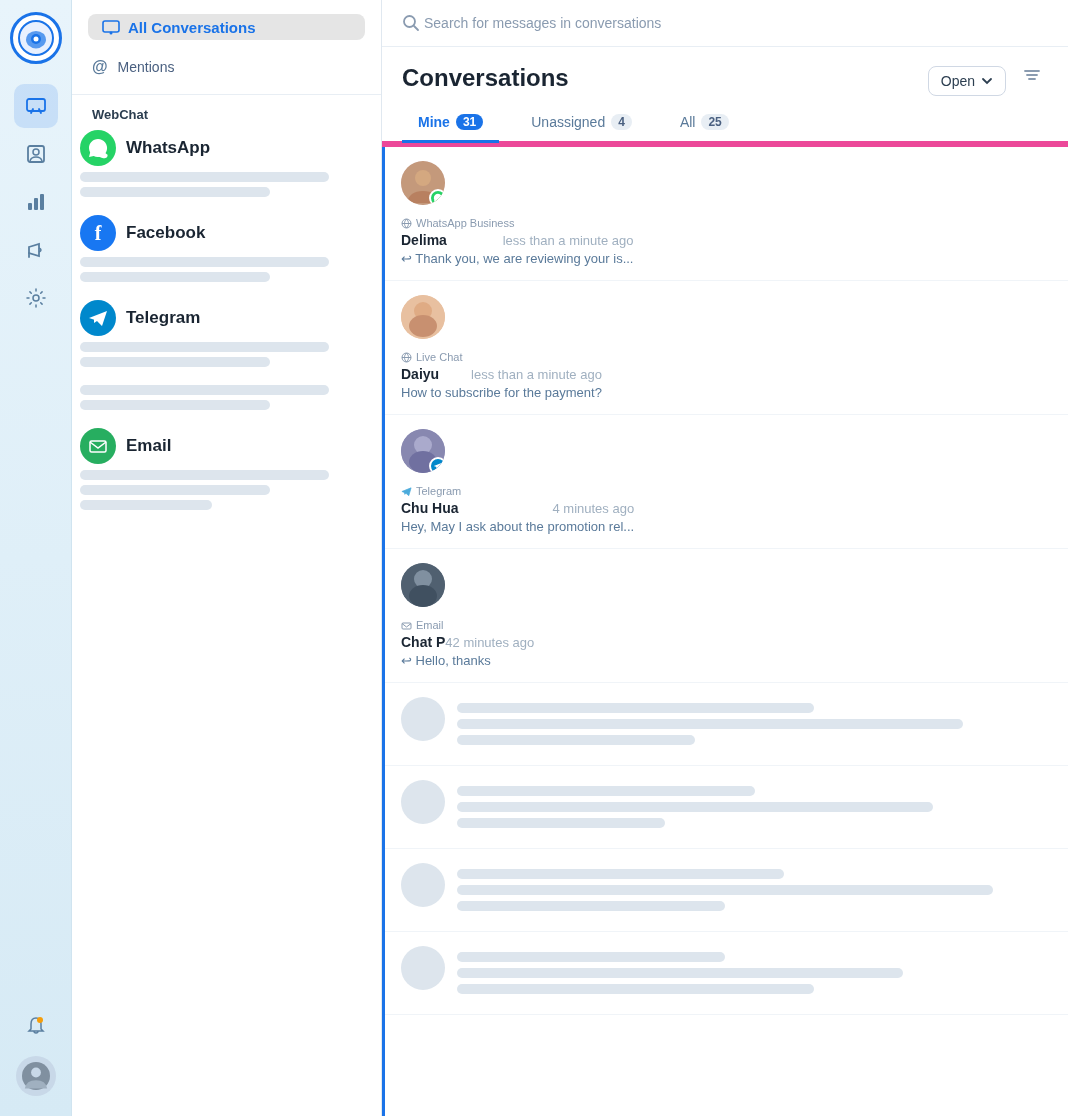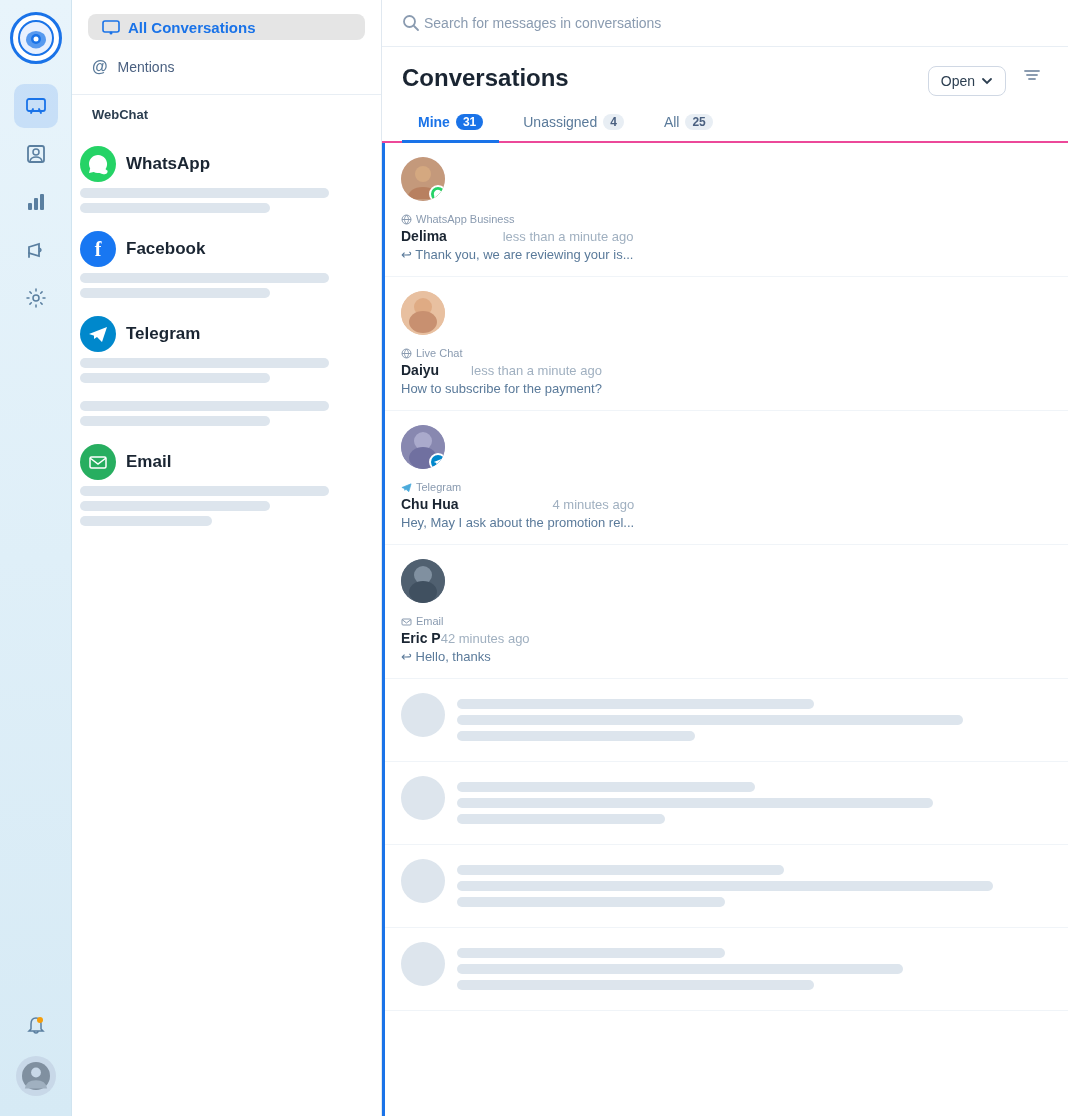--- a/index.html
+++ b/index.html
@@ -74,21 +74,21 @@
       cursor: pointer;
       color: #4a6080;
       font-size: 14px;
     }
     .mentions-row span { font-weight: 500; }
     .inboxes-label {
       font-size: 13px; font-weight: 700; color: #2c3e50;
       padding: 12px 4px 8px;
     }
     .inbox-list { overflow-y: auto; flex: 1; padding: 0 8px 16px; }
-    .inbox-item { margin-bottom: 18px; margin-top: 16px; }
+    .inbox-item { margin-bottom: 18px; }
     .inbox-name-row {
       display: flex; align-items: center; gap: 10px; margin-bottom: 6px;
       cursor: pointer;
     }
     .inbox-icon {
       width: 36px; height: 36px; border-radius: 50%;
       display: flex; align-items: center; justify-content: center;
       font-size: 20px; flex-shrink: 0;
     }
     .inbox-icon.whatsapp { background: #25d366; }
@@ -126,23 +126,23 @@
     }
     .conversations-title { font-size: 24px; font-weight: 700; color: #1a2532; }
     .open-dropdown {
       display: flex; align-items: center; gap: 6px;
       border: 1px solid #d0d8e4; border-radius: 8px;
       padding: 6px 12px; cursor: pointer;
       font-size: 14px; color: #2c3e50; font-weight: 500;
     }
     .filter-btn { cursor: pointer; color: #8a9bb0; font-size: 18px; padding: 6px; }
     .tabs-row {
-      display: flex; gap: 8px;
+      display: flex; gap: 16px;
       padding: 0 20px;
-      border-bottom: 2px solid #ec4899;
+      border-bottom: 6px solid #ec4899;
       margin-top: 8px;
     }
     .tab {
       display: flex; align-items: center; gap: 6px;
       padding: 10px 16px;
       cursor: pointer;
       font-size: 14px; font-weight: 500; color: #5a7a9a;
       border-bottom: 3px solid transparent;
       margin-bottom: -2px;
     }
@@ -504,21 +504,21 @@
       </div>
       <div class="conv-body">
         <div class="conv-source">
           <svg width="11" height="11" viewBox="0 0 11 11" fill="none">
               <rect x="1" y="3" width="9" height="6" rx="1" stroke="#8a9bb0" stroke-width="1"></rect>
               <path d="M1 3.5 L5.5 7 L10 3.5" stroke="#8a9bb0" stroke-width="1"></path>
             </svg>
           <span>Email</span>
         </div>
         <div class="conv-name-row">
-          <span class="conv-name">Eric P</span>
+          <span class="conv-name">Chat P</span>
           <span class="conv-time">42 minutes ago</span>
         </div>
         <div class="conv-preview">↩ Hello, thanks</div>
       </div>
     </div>
 
     <div class="conv-item-skeleton">
       <div class="skel-avatar"></div>
       <div class="skel-body">
         <div class="skel-line" style="width:60%;"></div>

